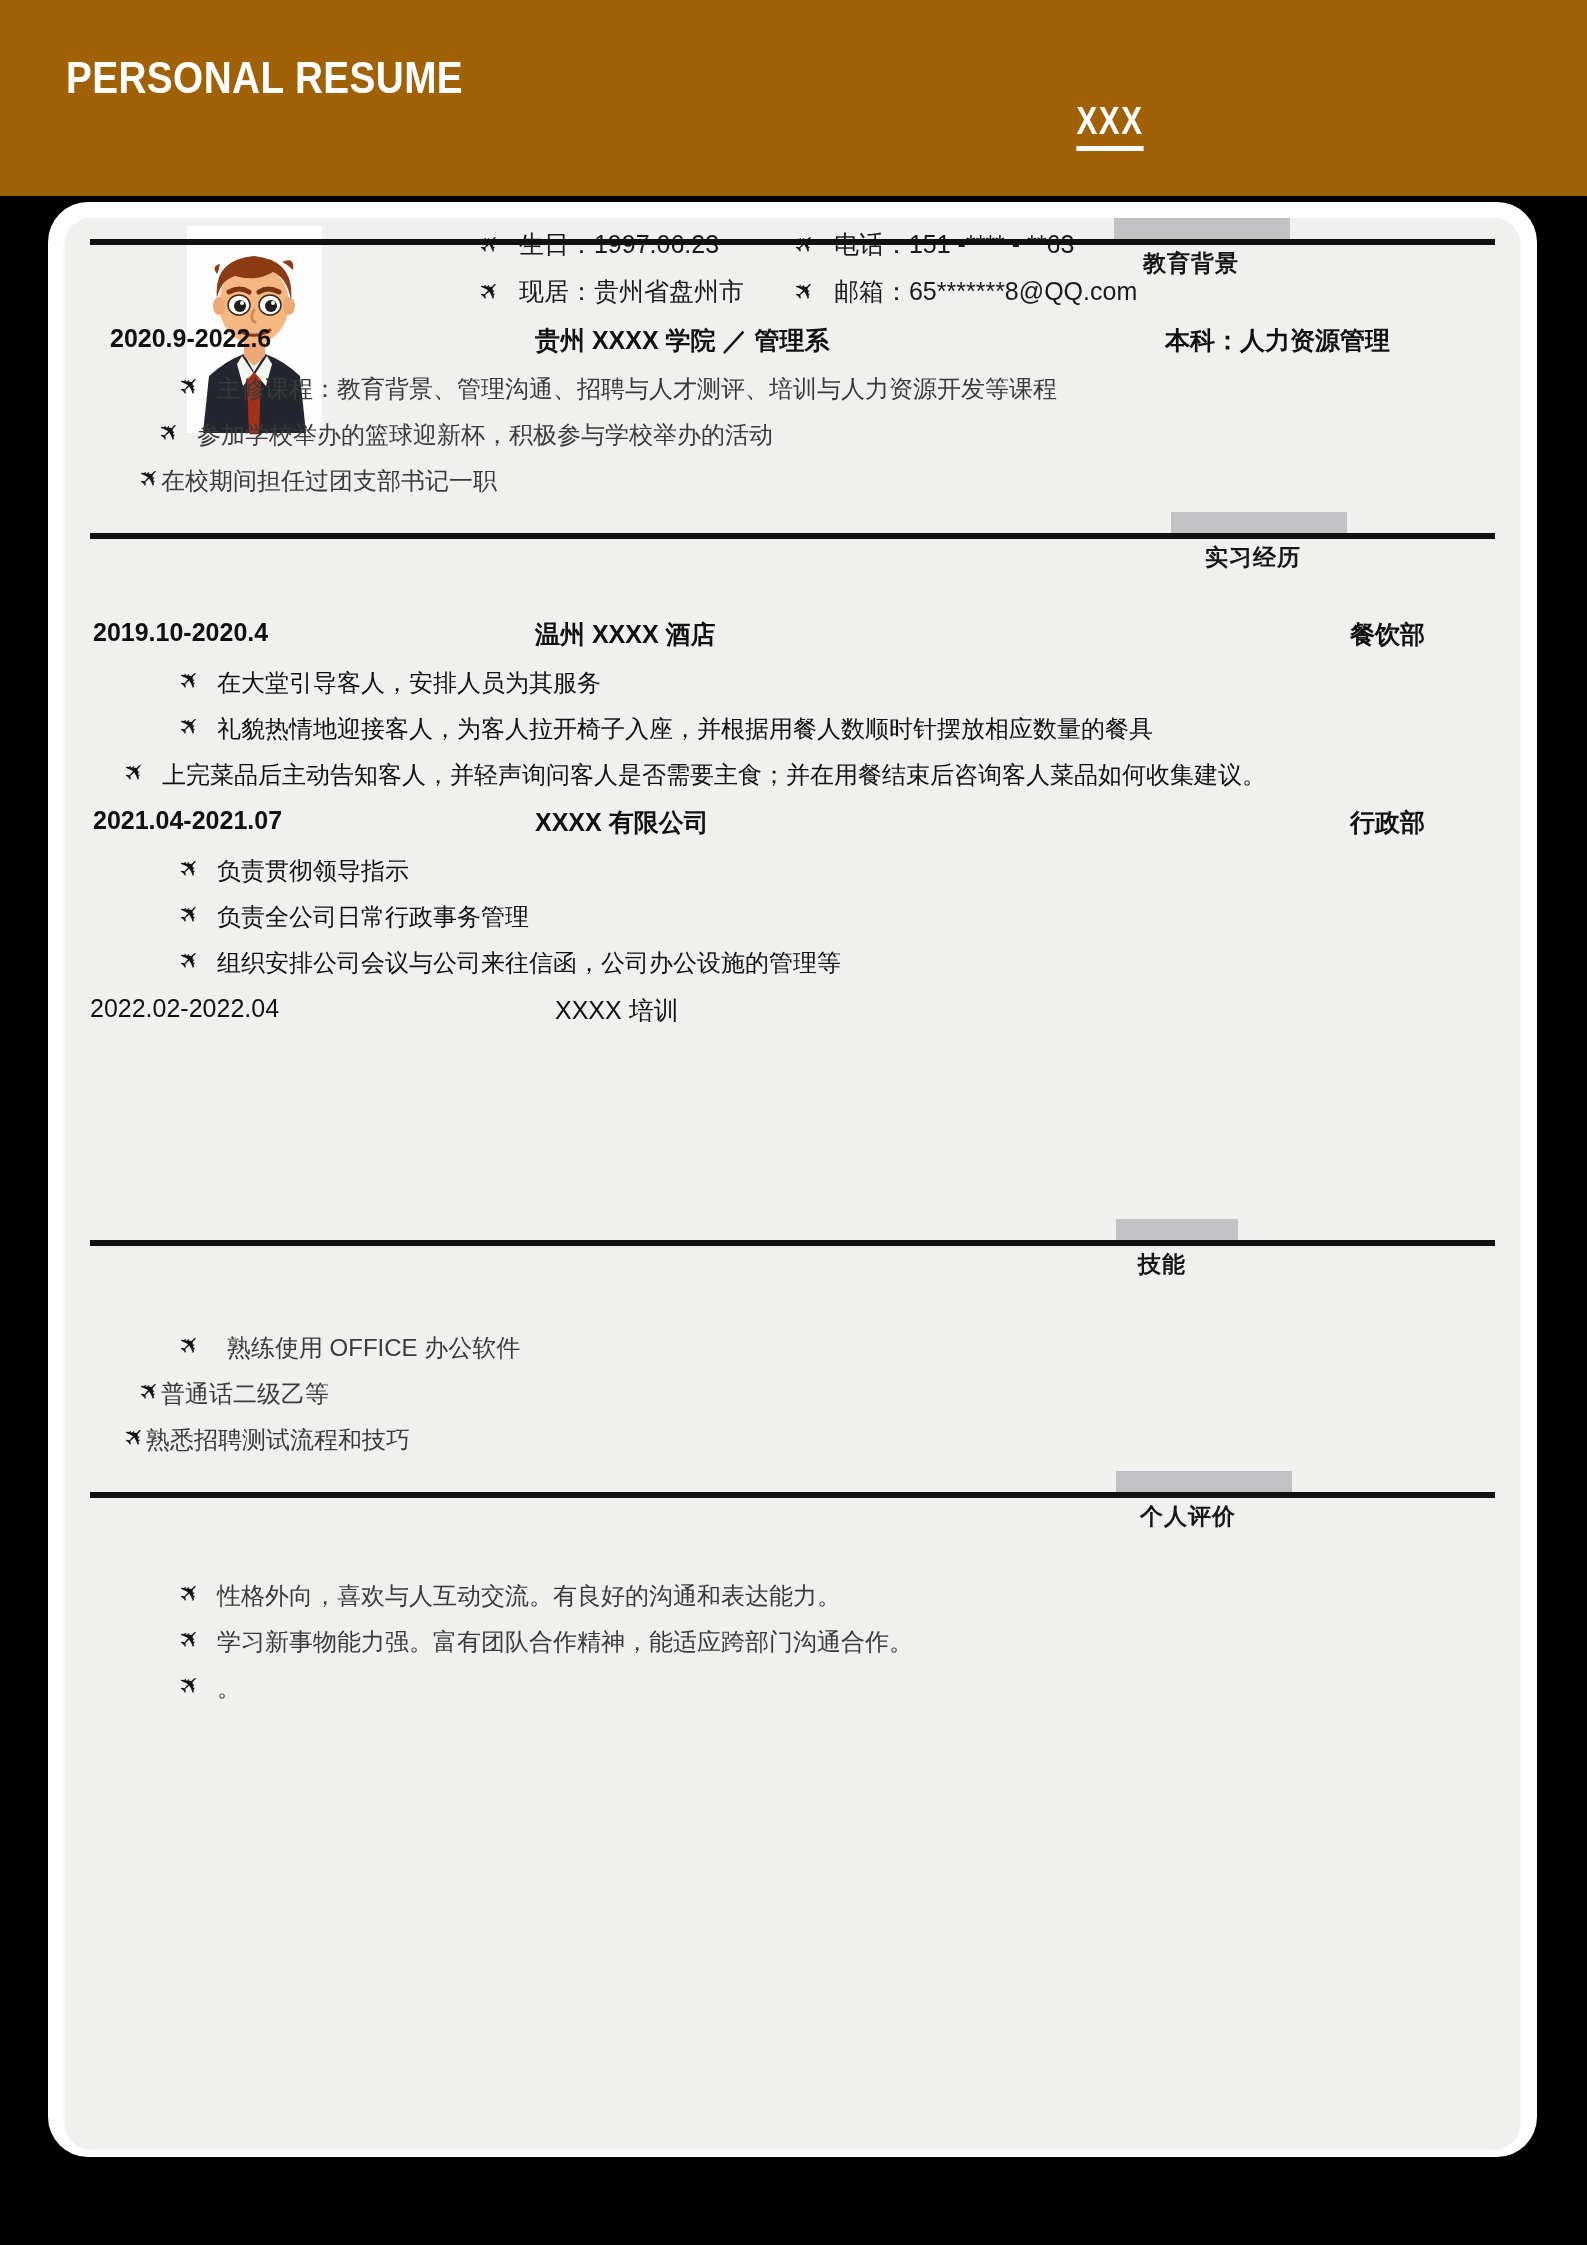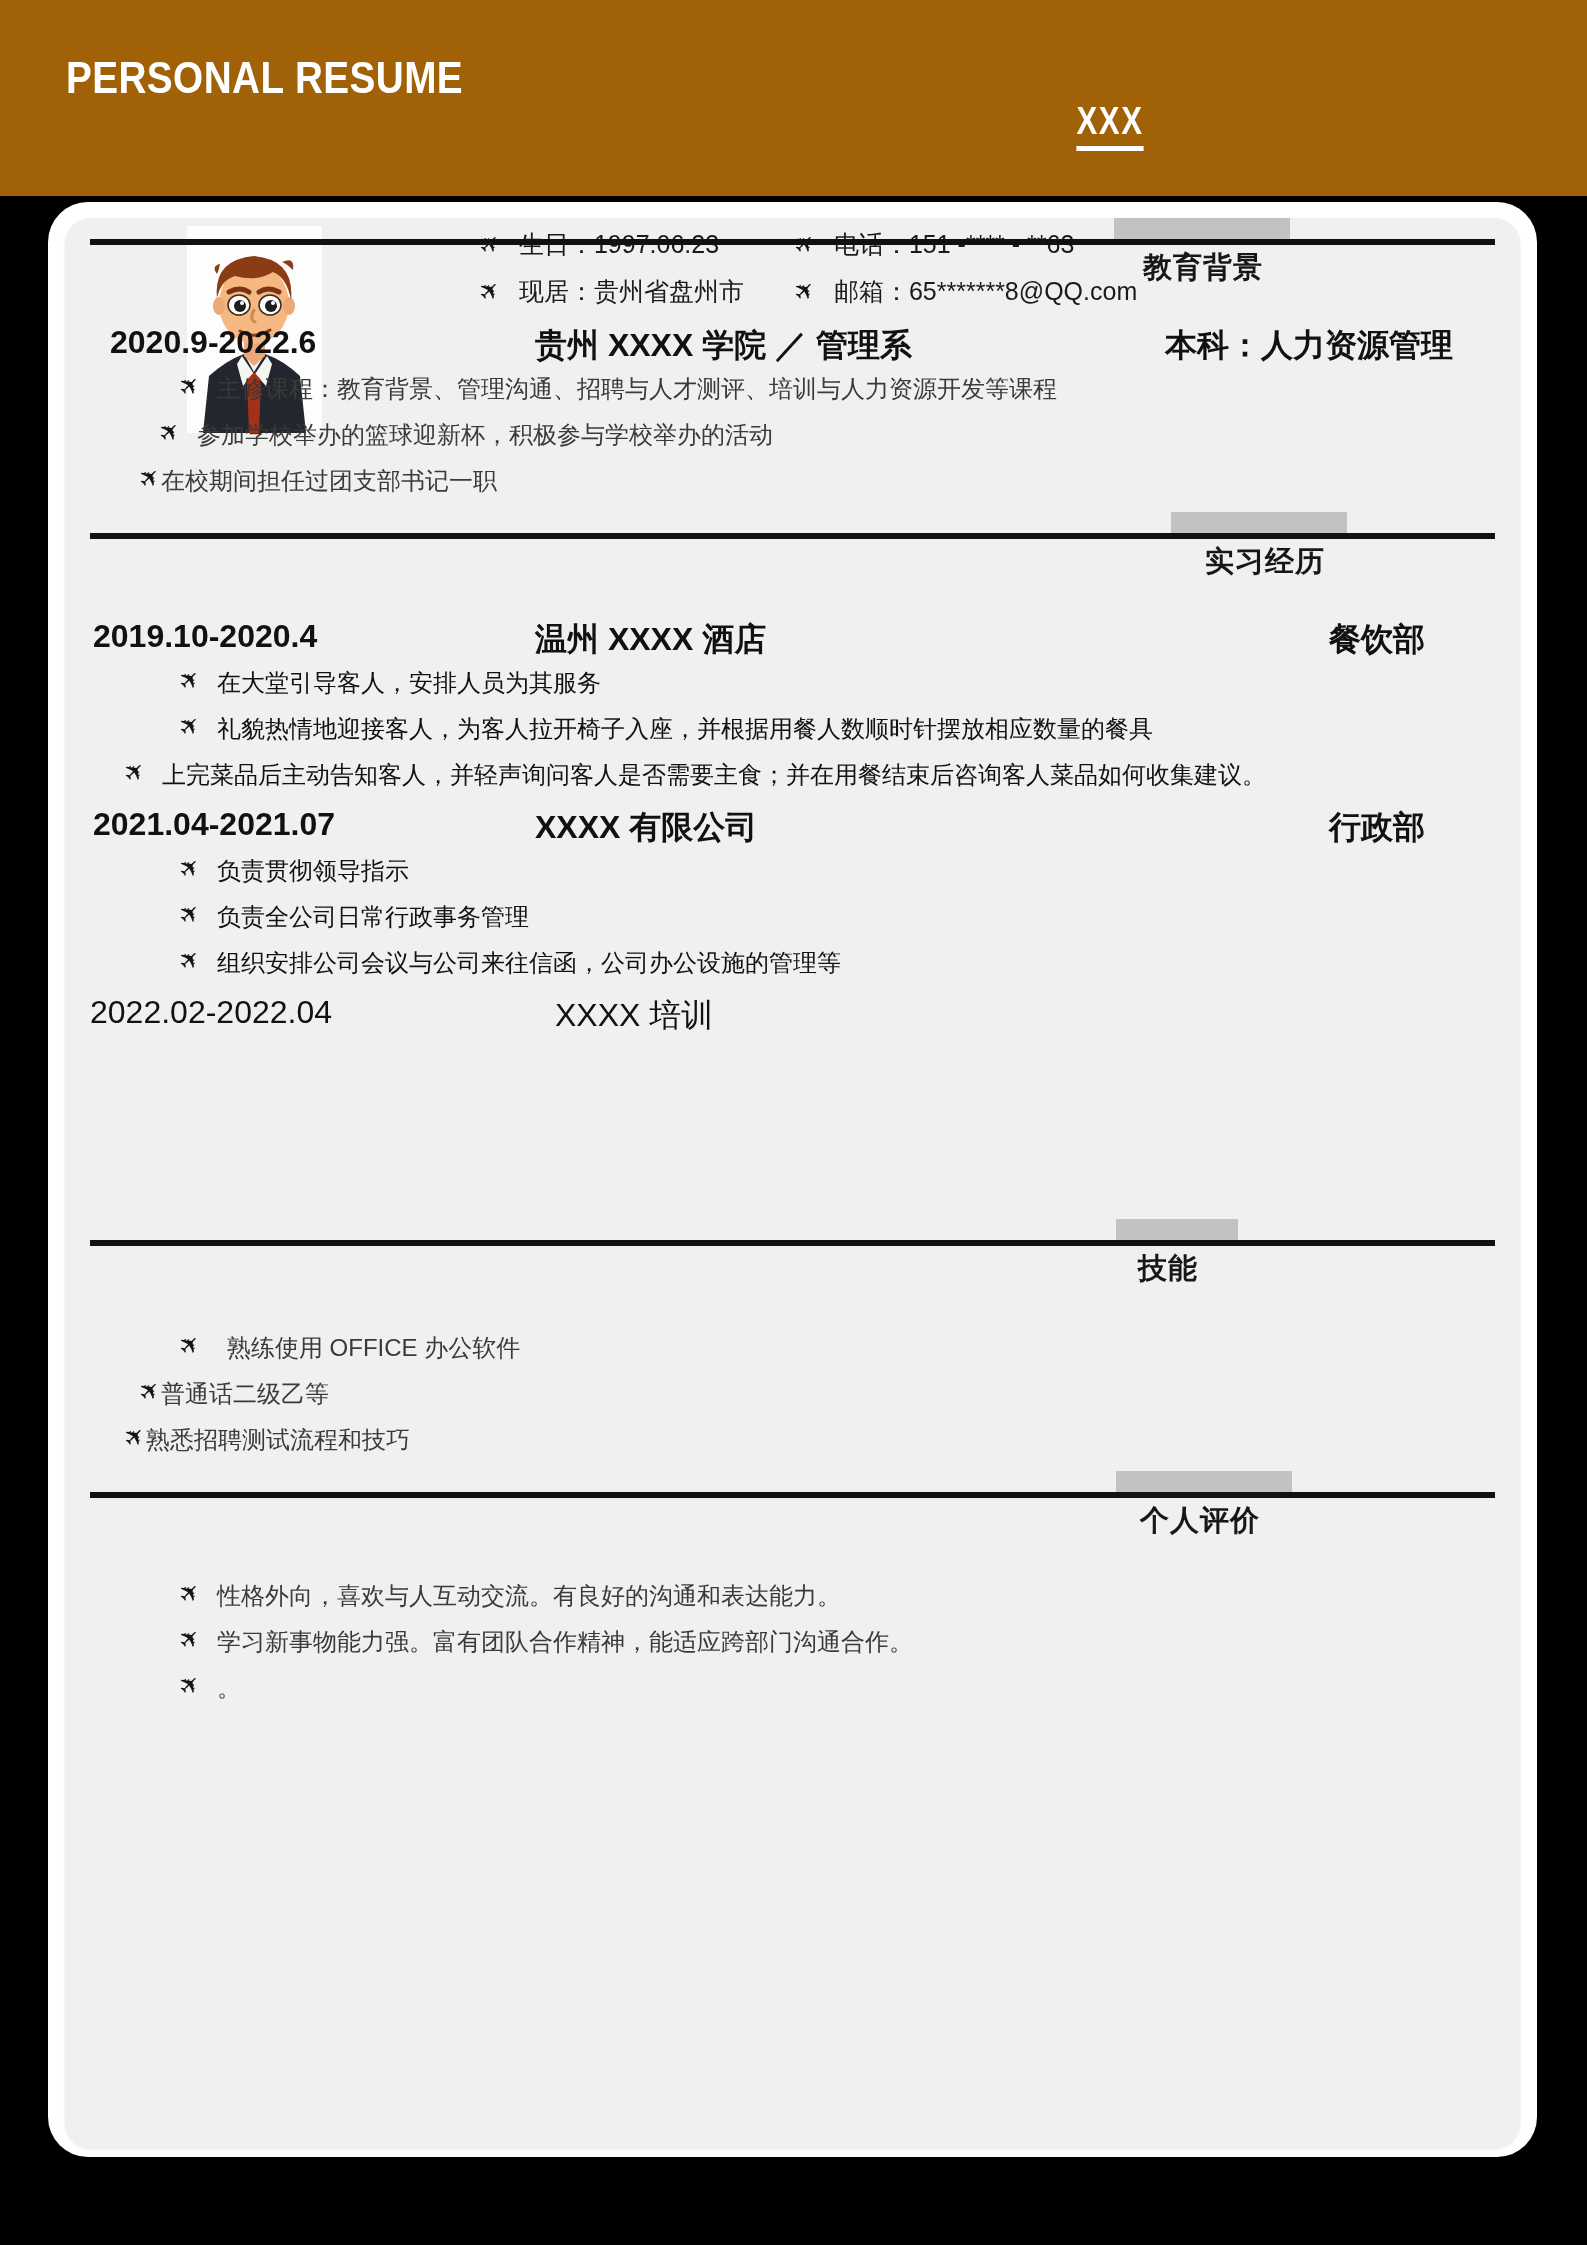--- a/index.html
+++ b/index.html
@@ -137,32 +137,32 @@
     position: absolute;
     left: 25px;
     top: 21px;
     width: 1405px;
     height: 6px;
     background: #111111;
   }
   .section-title {
     position: absolute;
     top: 30px;
-    font-size: 29px;
+    font-size: 23px;
     font-weight: bold;
     color: #171717;
     letter-spacing: 1px;
     white-space: nowrap;
   }
 
   
   .entry-row {
     position: relative;
     height: 50px;
-    font-size: 32px;
+    font-size: 25px;
     color: #111111;
   }
   .entry-row.bold { font-weight: bold; }
   .entry-date   { position: absolute; left: 45px;  top: 0; white-space: nowrap; }
   .entry-org    { position: absolute; left: 470px; top: 0; white-space: nowrap; }
   .entry-role   { position: absolute; left: 1100px;top: 0; white-space: nowrap; text-align: left; }
   .entry-role.right-al { left: auto; right: 95px; }
 
   
   .bullet {

